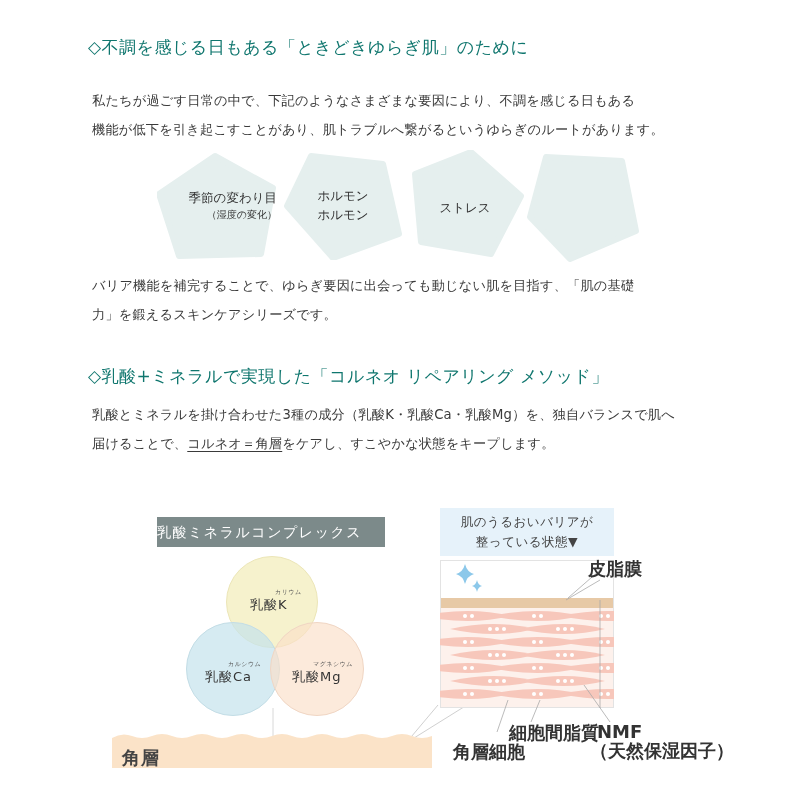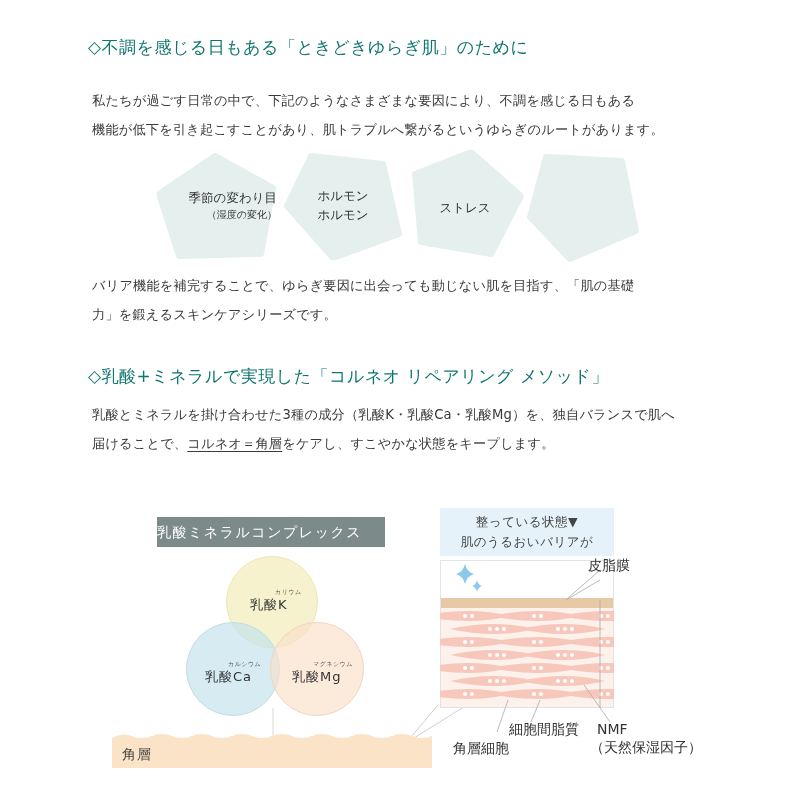--- a/index.html
+++ b/index.html
@@ -11,21 +11,21 @@
   .para u { text-decoration: underline; text-underline-offset: 3px; }
   .pent-wrap { position: absolute; width: 120px; height: 110px; }
   .pent-wrap svg { position: absolute; left: 0; top: 0; }
   .pent-text { position: absolute; left: 0; right: 0; text-align: center; color: #333; }
   .pent-main { font-size: 12.5px; line-height: 19px; }
   .pent-sub { font-size: 10px; line-height: 16px; }
   .badge { background: #7c8a8a; color: #ffffff; font-size: 14px; text-align: left; line-height: 30px; letter-spacing: 1.5px; }
   .circle { position: absolute; border-radius: 50%; }
   .c-label { position: absolute; font-size: 13px; color: #333; white-space: nowrap; letter-spacing: 1px; }
   .ruby { position: absolute; font-size: 6px; color: #555; white-space: nowrap; letter-spacing: 0.5px; }
-  .label-sm { font-size: 14px; color: #333; white-space: nowrap; }
+  .label-sm { font-size: 18px; color: #333; white-space: nowrap; font-weight: bold; }
 </style>
 </head>
 <body>
 
 <div class="abs heading" style="left:88px; top:36px;">◇不調を感じる日もある「ときどきゆらぎ肌」のために</div>
 
 <div class="abs para" style="left:92px; top:86px;">
   <div>私たちが過ごす日常の中で、下記のようなさまざまな要因により、不調を感じる日もある</div>
   <div>機能が低下を引き起こすことがあり、肌トラブルへ繋がるというゆらぎのルートがあります。</div>
 </div>
@@ -96,22 +96,22 @@
 
   <line x1="406" y1="743" x2="438" y2="705" stroke="#d0d0d0" stroke-width="1"></line>
   <line x1="406" y1="743" x2="475" y2="700" stroke="#d0d0d0" stroke-width="1"></line>
 </svg>
 <svg class="abs" style="left:112px; top:730px;" width="320" height="38" viewBox="0 0 320 38">
   <path d="M0,8 Q10,2 20,6 T40,6 T60,6 T80,6 T100,6 T120,6 T140,6 T160,6 T180,6 T200,6 T220,6 T240,6 T260,6 T280,6 T300,6 T320,6 L320,38 L0,38 Z" fill="#fbe3c8"></path>
 </svg>
 <div class="abs label-sm" style="left:122px; top:746px; color:#444; letter-spacing:1px;">角層</div>
 
 <div class="abs" style="left:440px; top:508px; width:174px; height:48px; background:#e6f2fa; text-align:center; font-size:12.5px; line-height:20px; color:#444; padding-top:4px; letter-spacing:0.5px;">
+  <div>肌のうるおいバリアが</div>
   <div style="color:#444;">整っている状態▼</div>
-  <div>肌のうるおいバリアが</div>
 </div>
 
 <svg class="abs" style="left:440px; top:560px;" width="174" height="148" viewBox="0 0 174 148">
   <rect x="0.5" y="0.5" width="173" height="147" fill="#ffffff" stroke="#e3e3e3"></rect>
 
   <g fill="#8cc8ea">
     <path d="M25,4 Q27,12 34,14 Q27,16 25,24 Q23,16 16,14 Q23,12 25,4 Z"></path>
     <path d="M37,20 Q38,25 42,26 Q38,27 37,32 Q36,27 32,26 Q36,25 37,20 Z"></path>
   </g>
 

